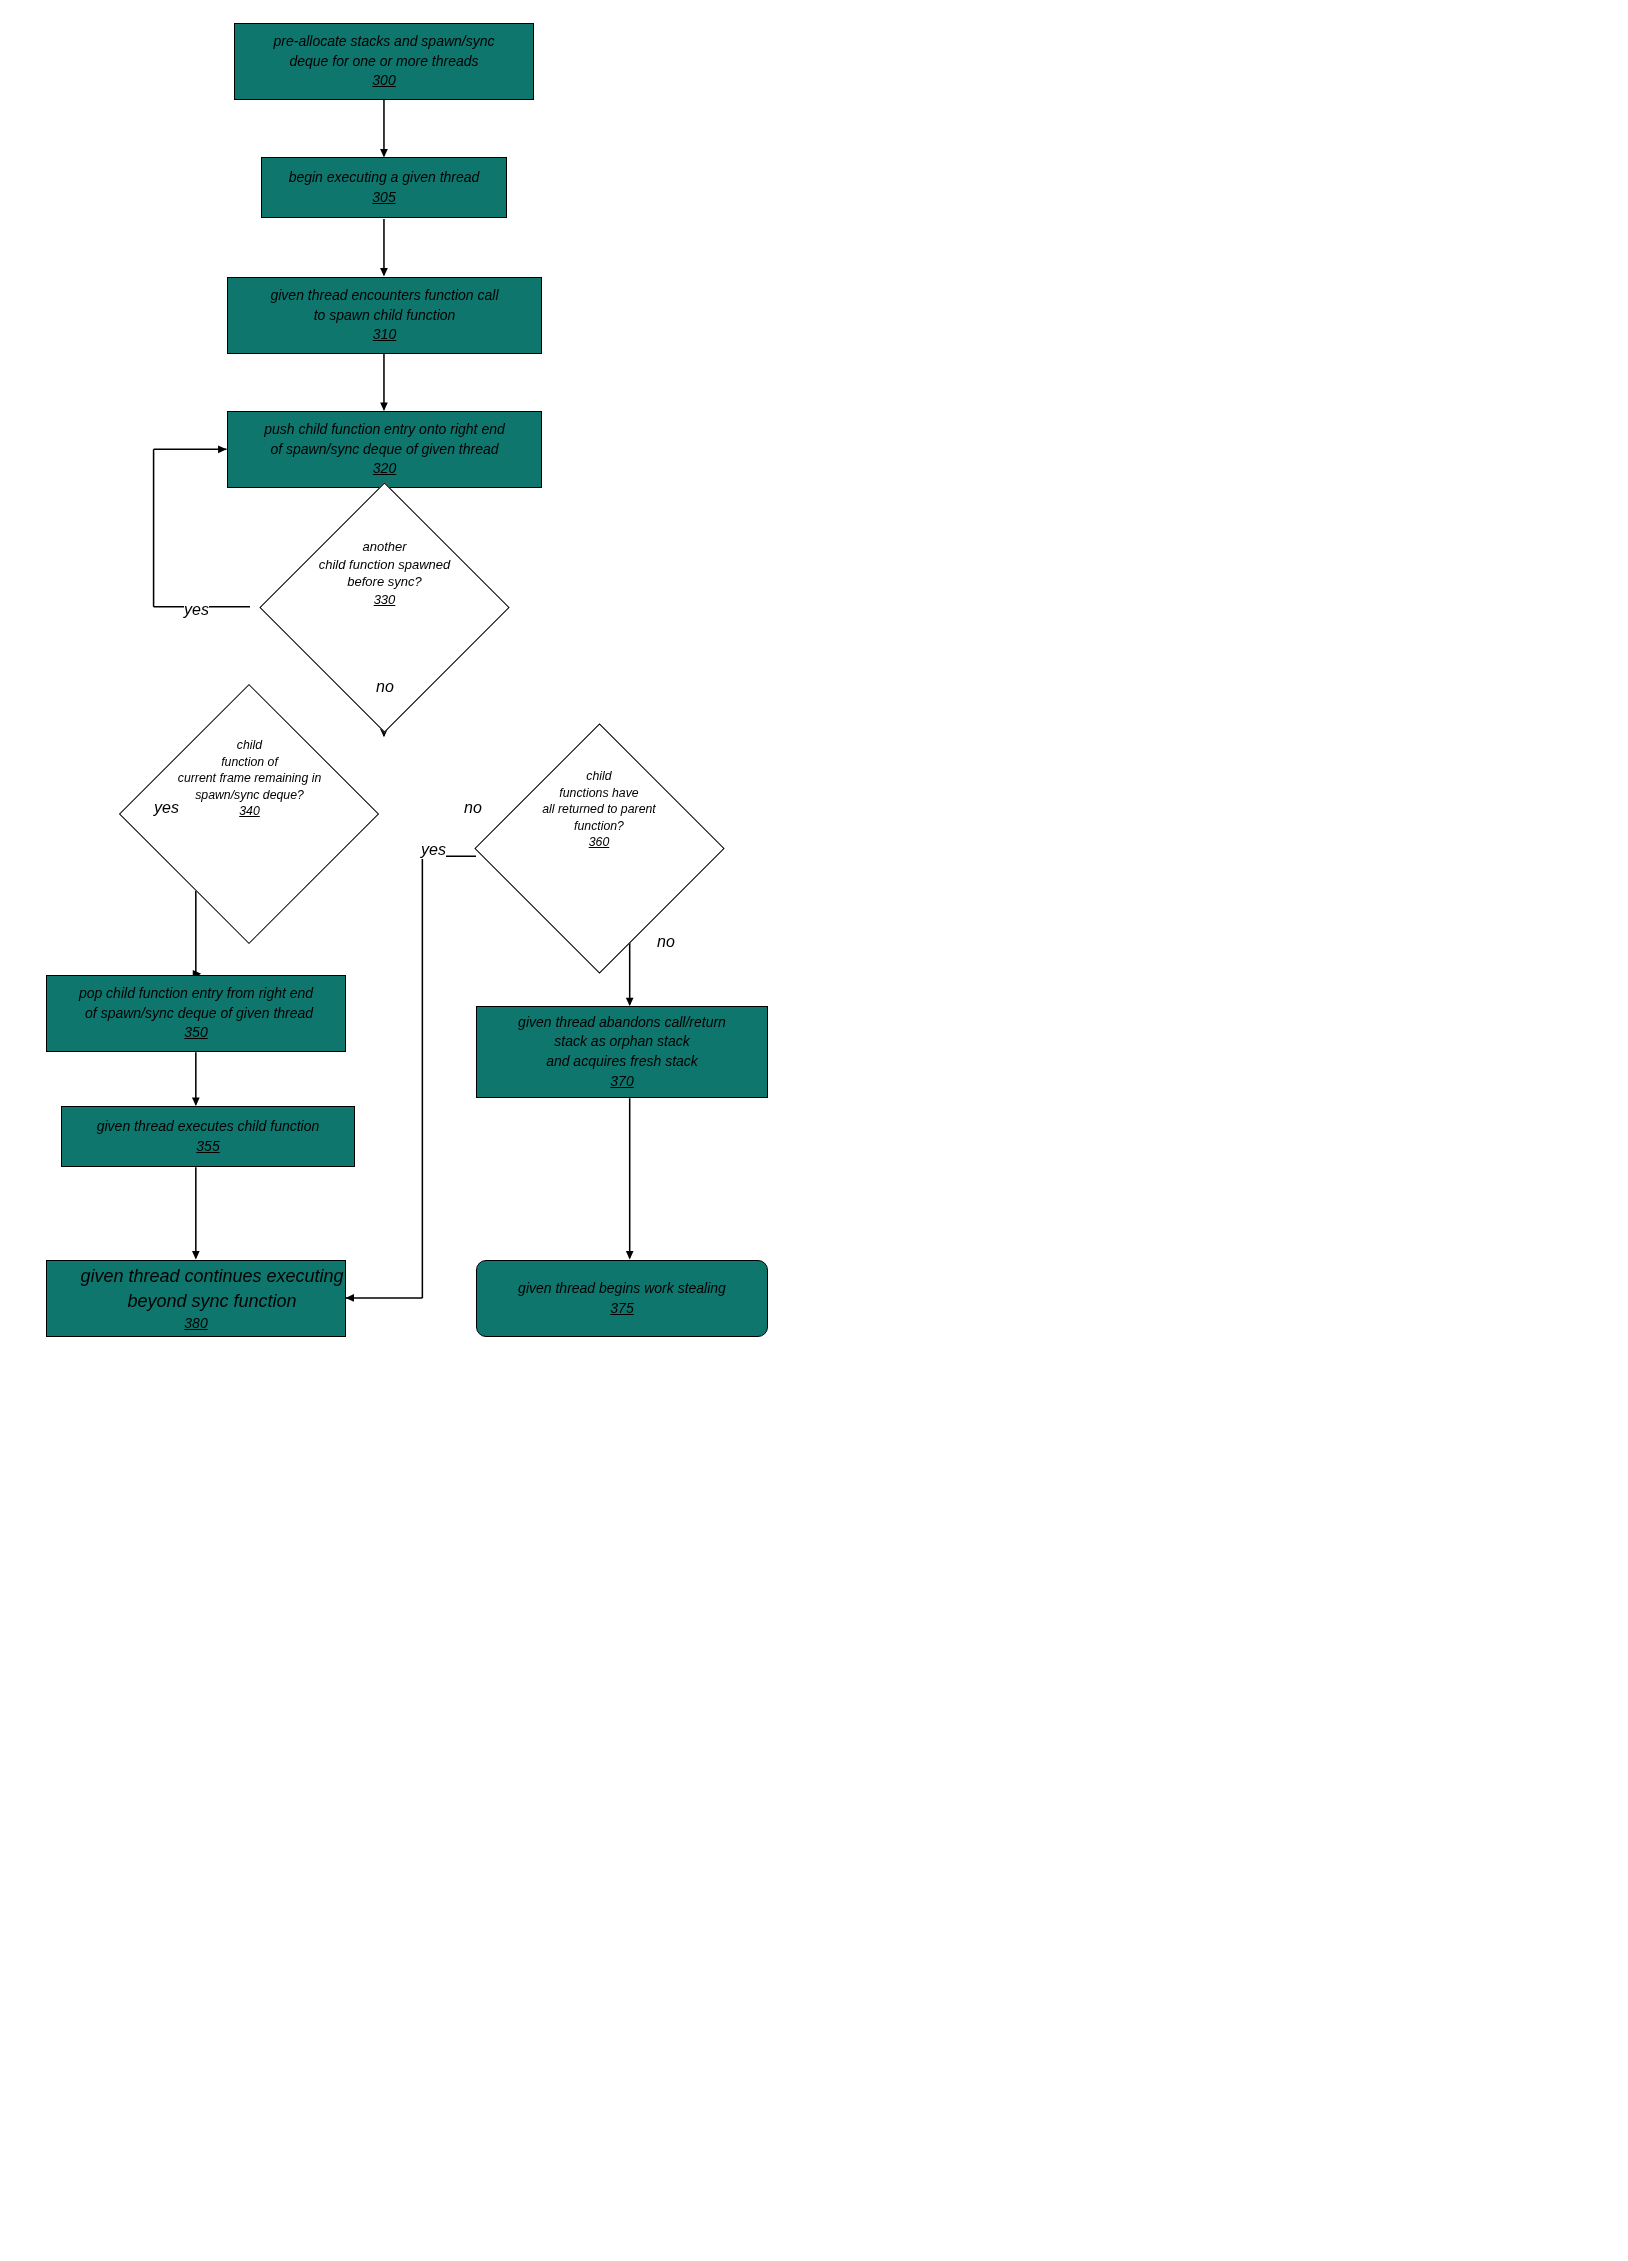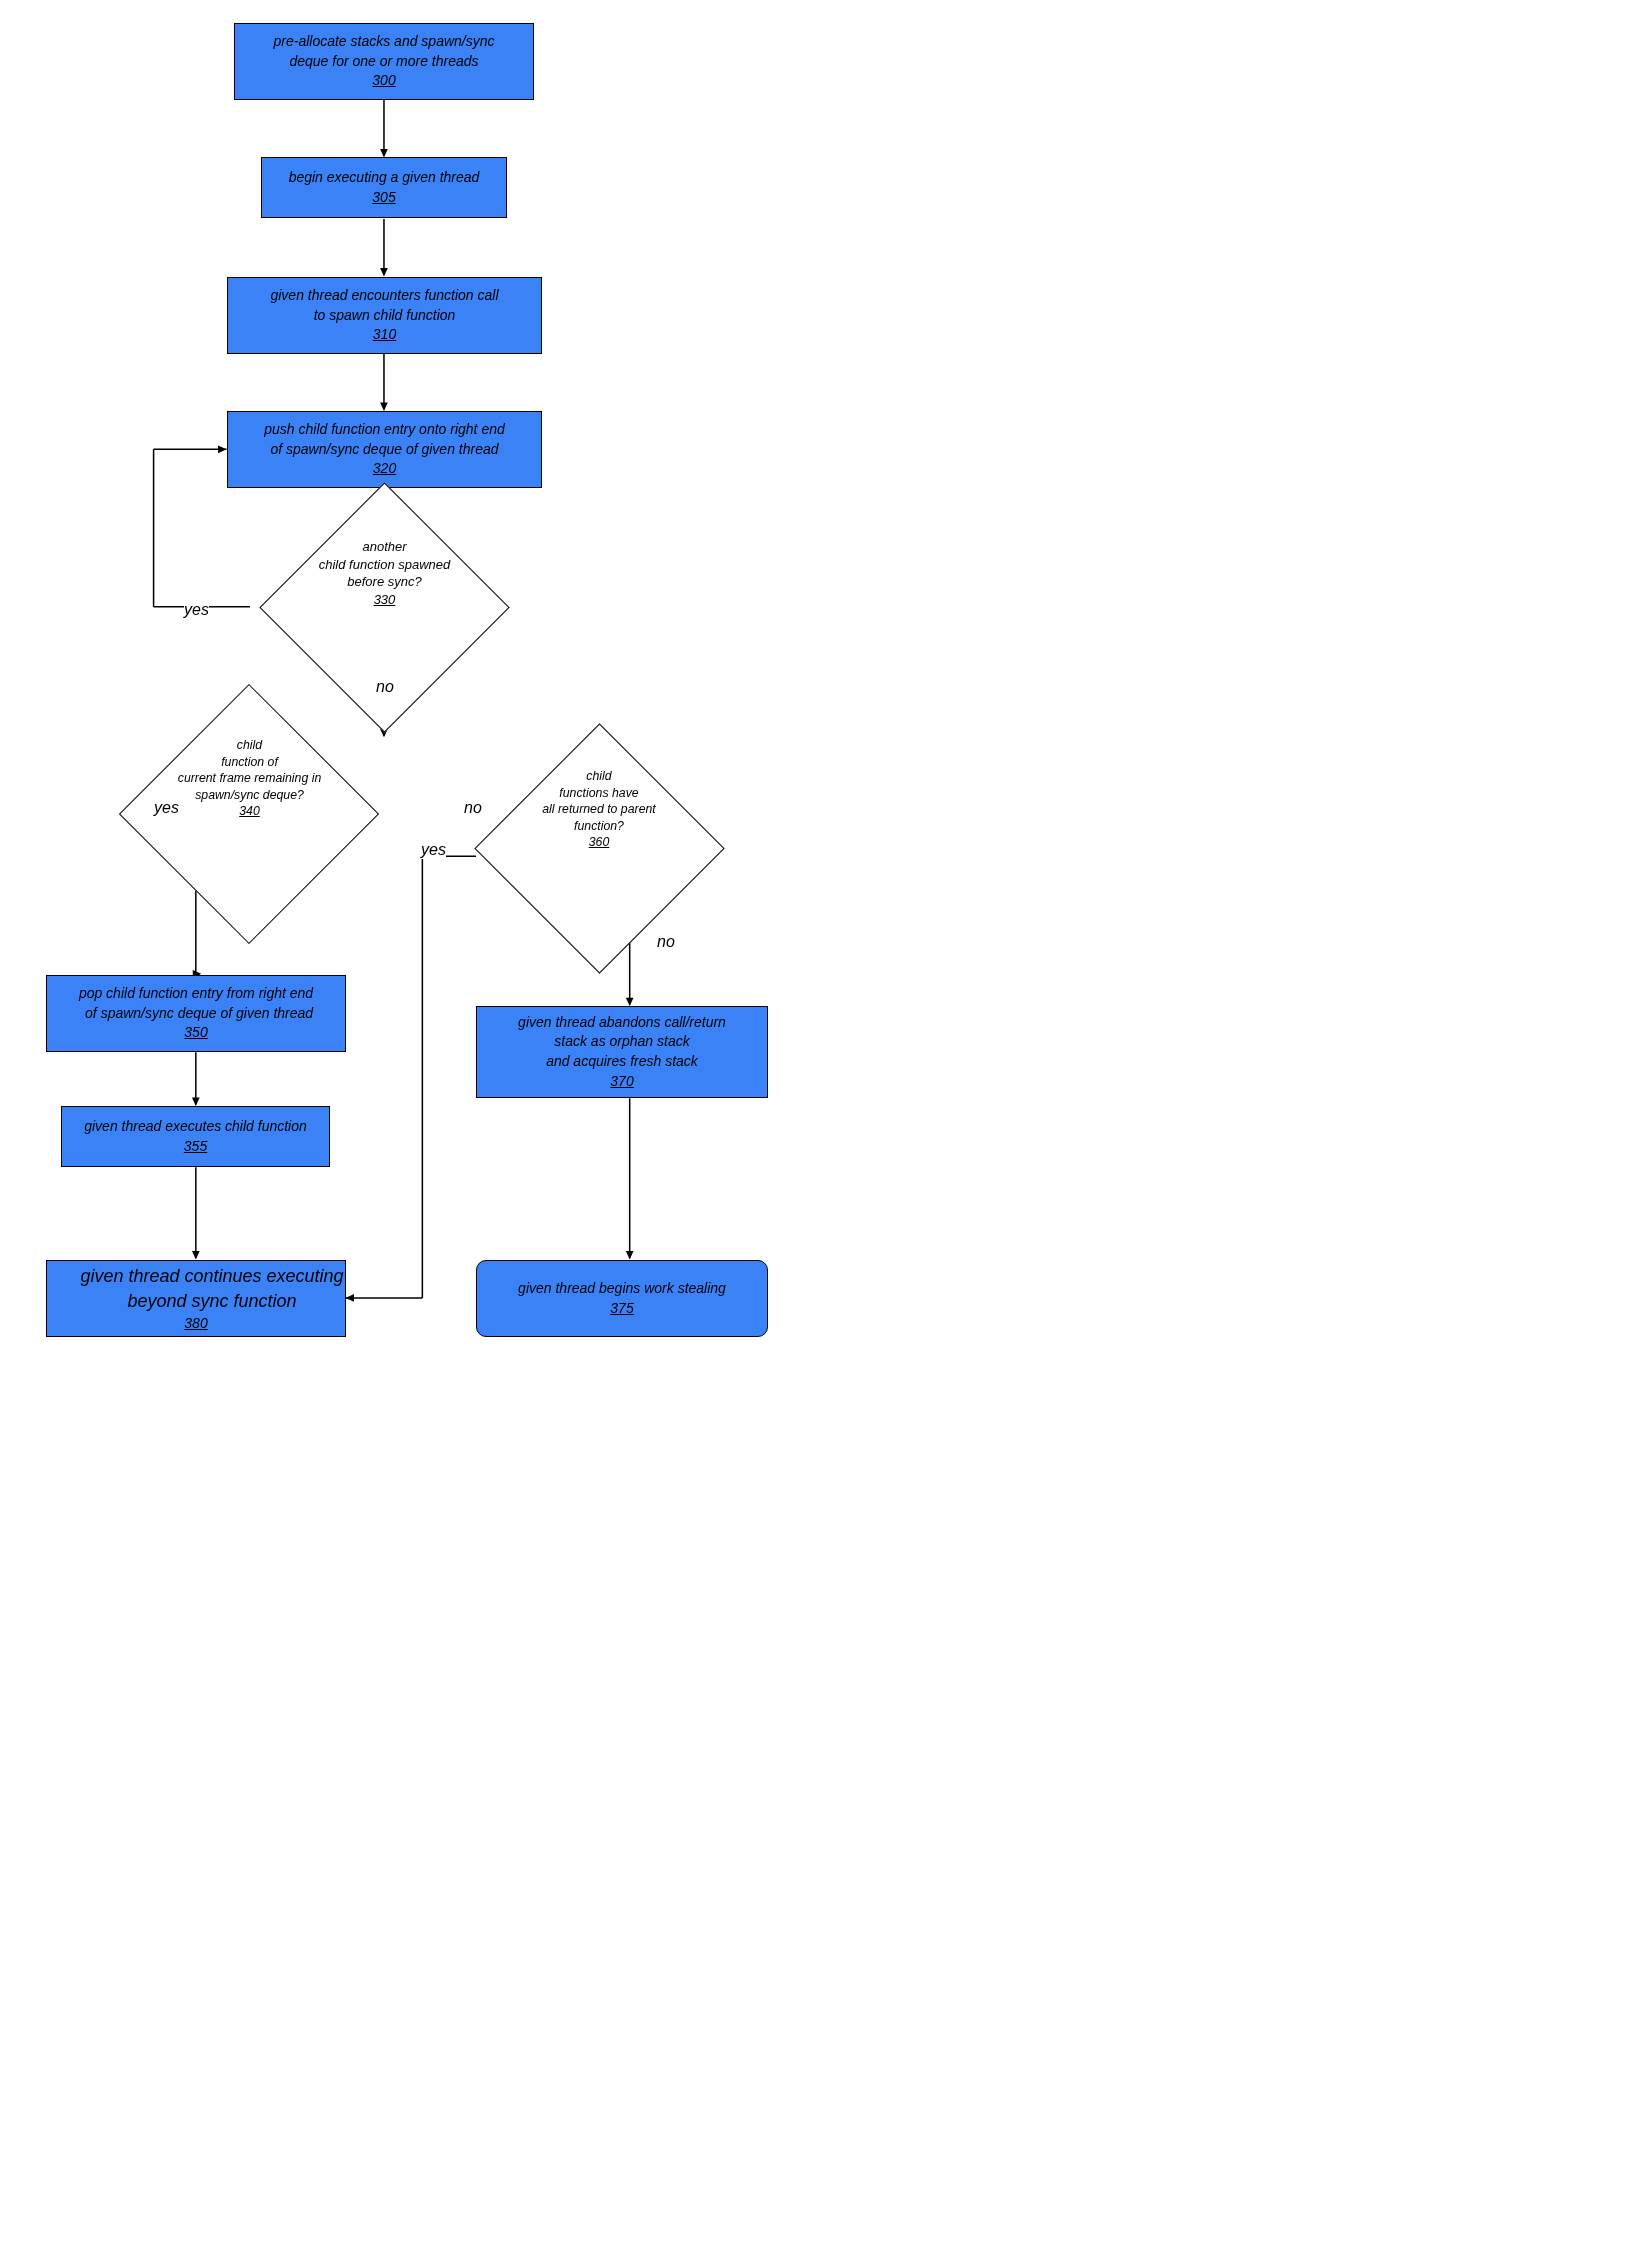--- a/index.html
+++ b/index.html
@@ -14,21 +14,21 @@
 
     .flowchart {
       position: relative;
       width: 814px;
       min-height: 2261px;
     }
 
     .box {
       position: absolute;
       border: 1.5px solid #000;
-      background: #3b82f6;
+      background: #0f766e;
       text-align: center;
       display: flex;
       flex-direction: column;
       align-items: center;
       justify-content: center;
       font-style: italic;
       font-size: 14px;
       line-height: 1.4;
     }
 
@@ -178,21 +178,21 @@
       <span style="text-decoration:underline;">360</span>
     </div>
   </div>
 
   <div class="box" style="left:46px; top:975px; width:300px; height:77px;text-align:right;">
     <span style="font-style:italic; font-size:14px; white-space:pre-line;">pop child function entry from right end
 of spawn/sync deque of given thread</span>
     <span class="ref">350</span>
   </div>
 
-  <div class="box" style="left:61px; top:1106px; width:269px; height:61px;">
+  <div class="box" style="left:61px; top:1106px; width:294px; height:61px;">
     <span style="font-style:italic; font-size:14px;">given thread executes child function</span>
     <span class="ref">355</span>
   </div>
 
   <div class="box" style="left:476px; top:1006px; width:292px; height:92px;">
     <span style="font-style:italic; font-size:14px; white-space:pre-line;">given thread abandons call/return
 stack as orphan stack
 and acquires fresh stack</span>
     <span class="ref">370</span>
   </div>

